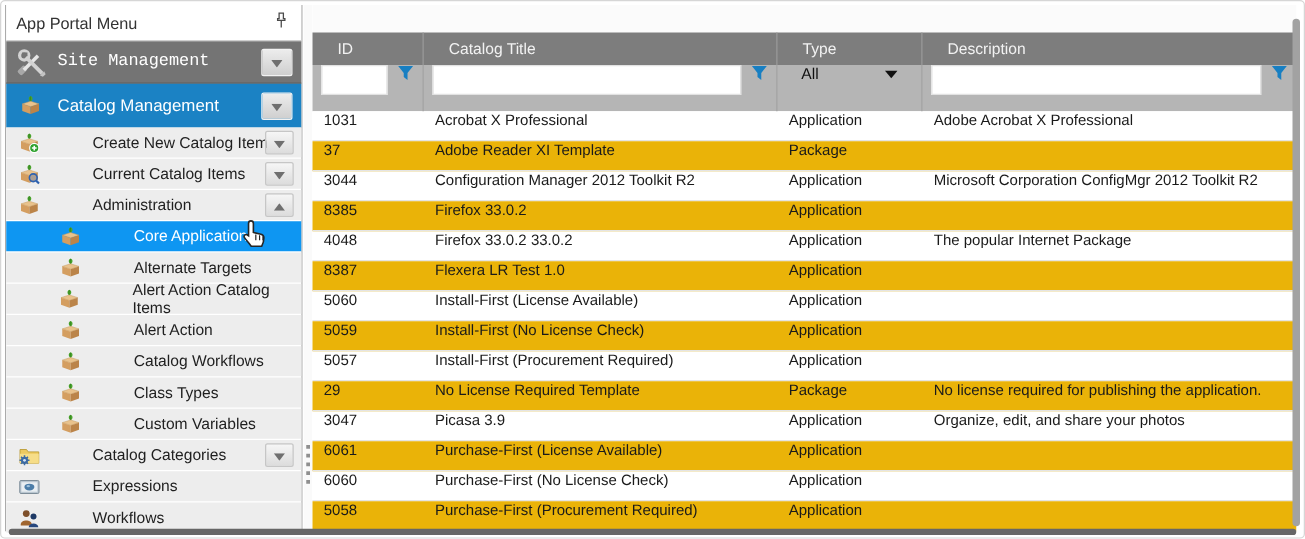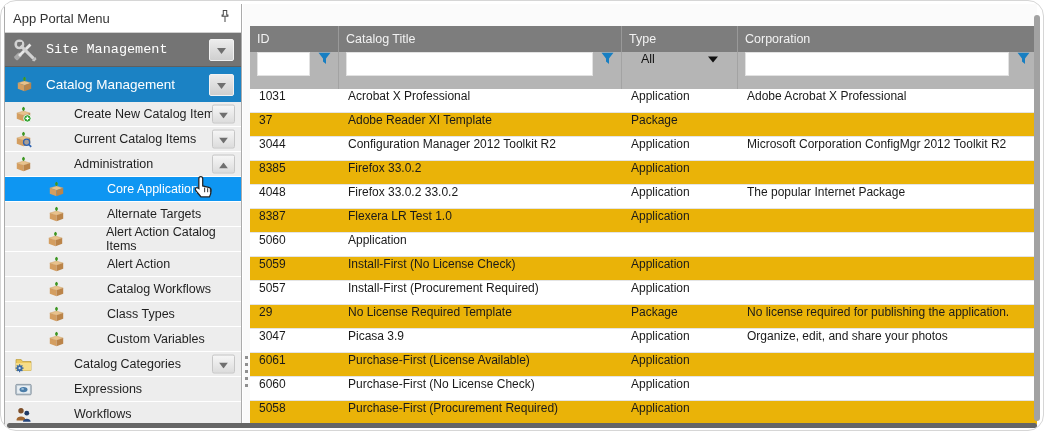--- a/index.html
+++ b/index.html
@@ -1,16 +1,16 @@
 <!DOCTYPE html>
 <html><head>
 <meta charset="utf-8">
 <style>
   html,body{margin:0;padding:0;background:#ffffff;font-family:"Liberation Sans","DejaVu Sans",sans-serif;}
-  .frame{position:relative;width:1044px;height:431px;background:#ffffff;border:1px solid #d6d6d6;border-radius:16px;box-sizing:border-box;overflow:hidden;}
+  .frame{position:relative;width:1044px;height:431px;background:#ffffff;border:1px solid #d6d6d6;border-radius:4px;box-sizing:border-box;overflow:hidden;}
   .edge-right{position:absolute;right:3px;top:14px;width:6px;height:406px;background:#a2a2a2;border-radius:3px;}
   .edge-bottom{position:absolute;left:6px;bottom:2px;height:5px;width:1030px;background:#666666;border-radius:3px;}
 
   
   .sidebar{position:absolute;left:3px;top:3px;width:238px;height:421px;background:#ffffff;border-left:1px solid #ababab;border-right:1px solid #ababab;box-sizing:border-box;}
   .side-title{height:28px;display:flex;align-items:center;background:#ffffff;border-bottom:1px solid #cfcfcf;padding:0 8px;color:#333;font-size:13px;}
   .side-title .ttl{flex:1;}
   .pin-btn{width:16px;height:16px;display:flex;align-items:center;justify-content:center;background:transparent;border:none;padding:0;cursor:pointer;}
   .side-head{position:relative;display:flex;align-items:center;color:#fff;font-size:13.5px;padding-left:6px;}
   .head-gray{height:33px;background:#747474;border-bottom:1px solid #5f5f5f;font-family:Liberation Mono, monospace;}
@@ -28,21 +28,21 @@
 
   
   .splitter{position:absolute;left:242px;top:3px;width:7px;height:421px;background:#fafafa;}
   .grip{position:absolute;left:2px;top:352px;display:flex;flex-direction:column;gap:4px;}
   .grip i{width:3px;height:3px;background:#8f8f8f;display:block;}
 
   
   .main{position:absolute;left:249px;top:3px;width:787px;height:421px;background:#ffffff;}
   .tbl-top{height:22px;background:#fbfbfb;}
   .tbl-header{display:flex;height:26px;background:#7d7d7d;color:#f2f2f2;font-size:12.5px;}
-  .th{display:flex;align-items:center;box-sizing:border-box;border-right:1px solid #999999;padding-left:7px;}
+  .th{display:flex;align-items:center;box-sizing:border-box;border-right:1px solid #999999;padding-left:20px;}
   .th:last-child{border-right:none;}
   .filter-row{display:flex;height:37px;background:#b5b5b5;}
   .fc{display:flex;align-items:flex-start;box-sizing:border-box;border-right:1px solid #a3a3a3;padding:0 7px;}
   .fc:last-child{border-right:none;}
   .fc input{flex:1;min-width:20px;height:24px;border:1px solid #e2e2e2;background:#ffffff;box-sizing:border-box;font-size:12px;padding:0 4px;outline:none;}
   .funnel{margin-left:8px;background:transparent;border:none;padding:0;cursor:pointer;display:flex;align-items:center;}
   .type-dd{display:flex;align-items:center;justify-content:space-between;width:100%;padding:0 12px 0 12px;cursor:pointer;font-size:12.5px;color:#111;background:transparent;border:none;}
   .rows{background:#fff;}
   .trow{display:flex;height:24px;align-items:flex-start;font-size:12px;color:#1a1a1a;border-bottom:1px solid #e4e4e4;box-sizing:border-box;cursor:default;}
   .trow.alt{background:#eab308;}
@@ -309,21 +309,21 @@
       <div class="th c0">
           <span>ID</span>
         </div>
       <div class="th c1">
           <span>Catalog Title</span>
         </div>
       <div class="th c2">
           <span>Type</span>
         </div>
       <div class="th c3">
-          <span>Corporation</span>
+          <span>Description</span>
         </div>
     </div>
     <div class="filter-row">
       <div class="fc c0">
         <input type="text" value="" style="">
         <button class="funnel">
             <span><svg width="13" height="13" viewBox="0 0 12 12">
                 <path d="M0.5 0.8 H11.5 L7.4 5.9 V11 L4.6 8.8 V5.9 Z" fill="#187fc2"></path>
               </svg></span>
           </button>
@@ -385,20 +385,21 @@
           <div class="td c3">The popular Internet Package</div>
         </div>
         <div class="trow alt">
           <div class="td c0">8387</div>
           <div class="td c1">Flexera LR Test 1.0</div>
           <div class="td c2">Application</div>
           <div class="td c3"></div>
         </div>
         <div class="trow">
           <div class="td c0">5060</div>
+          <div class="td c1">Install-First (License Available)</div>
           <div class="td c2">Application</div>
           <div class="td c3"></div>
         </div>
         <div class="trow alt">
           <div class="td c0">5059</div>
           <div class="td c1">Install-First (No License Check)</div>
           <div class="td c2">Application</div>
           <div class="td c3"></div>
         </div>
         <div class="trow">

